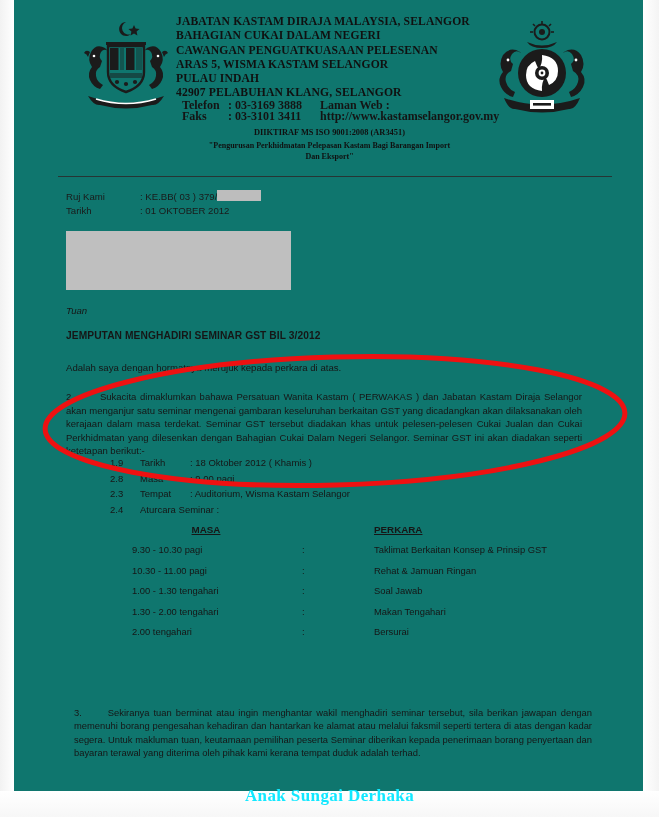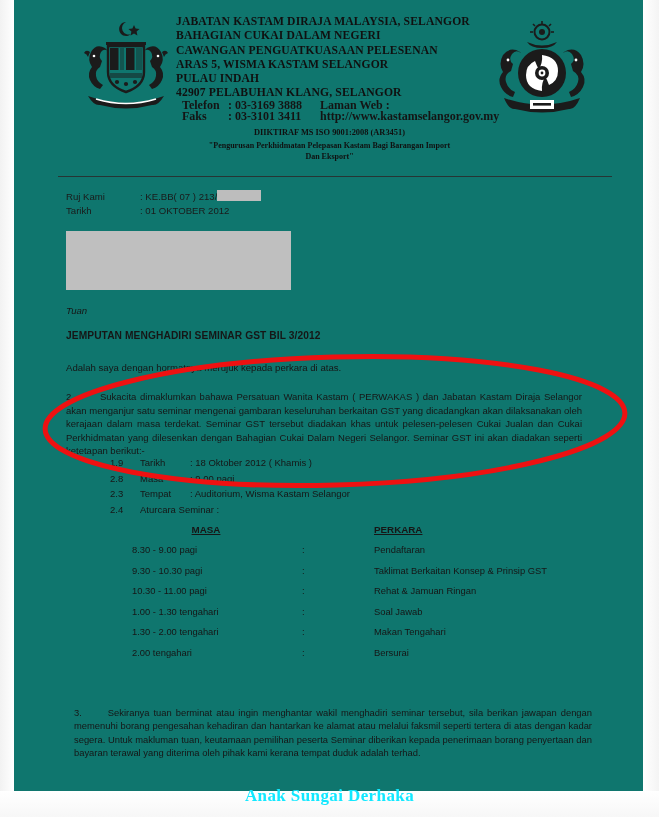--- a/index.html
+++ b/index.html
@@ -348,21 +348,21 @@
     </div>
 
     <div class="hrule"></div>
   </div>
 
   <div class="refblock">
     <table>
       <tbody>
           <tr>
         <td class="lbl">Ruj Kami</td>
-        <td><span>: KE.BB( 07 ) 213/</span><span class="redact-inline"></span></td>
+        <td><span>: KE.BB( 03 ) 379/</span><span class="redact-inline"></span></td>
       </tr>
       <tr>
         <td class="lbl">Tarikh</td>
         <td>: 01 OKTOBER 2012</td>
       </tr>
     </tbody>
       </table>
   </div>
 
   <div class="redact-block"></div>
@@ -403,25 +403,20 @@
 
   <div class="agenda">
     <table>
       <tbody>
           <tr>
         <th class="h-time">MASA</th>
         <th class="h-colon"></th>
         <th class="h-item">PERKARA</th>
       </tr>
       <tr>
-        <td class="t-time">8.30 - 9.00 pagi</td>
-        <td class="t-colon">:</td>
-        <td class="t-item">Pendaftaran</td>
-      </tr>
-      <tr>
         <td class="t-time">9.30 - 10.30 pagi</td>
         <td class="t-colon">:</td>
         <td class="t-item">Taklimat Berkaitan Konsep &amp; Prinsip GST</td>
       </tr>
       <tr>
         <td class="t-time">10.30 - 11.00 pagi</td>
         <td class="t-colon">:</td>
         <td class="t-item">Rehat &amp; Jamuan Ringan</td>
       </tr>
       <tr>

